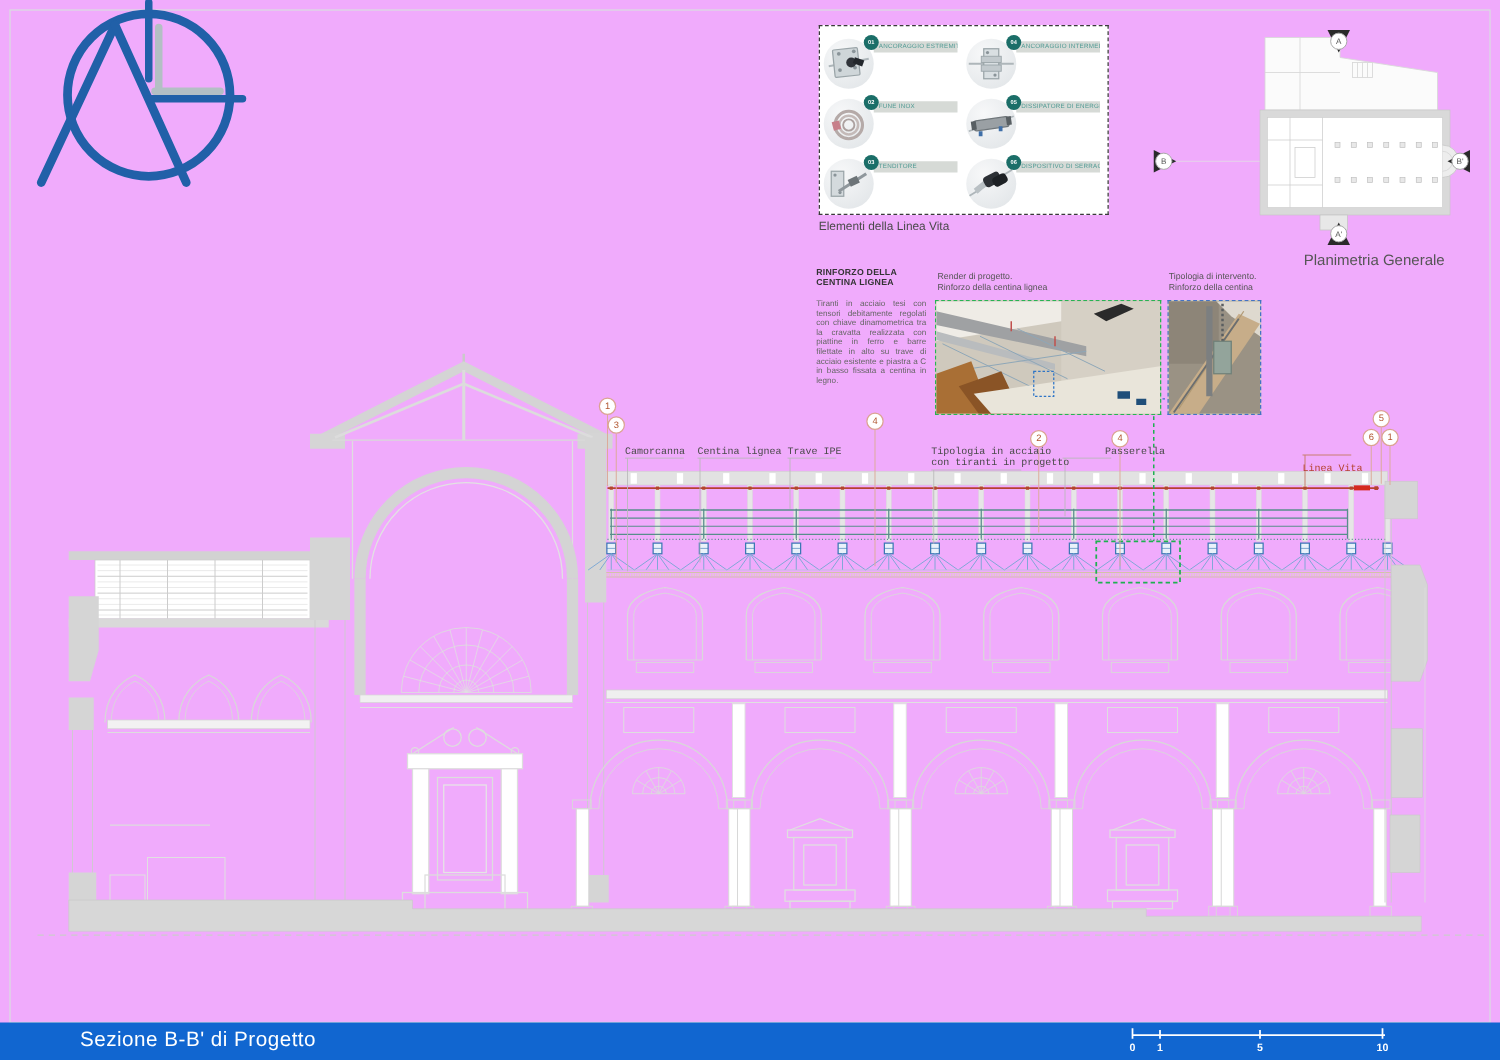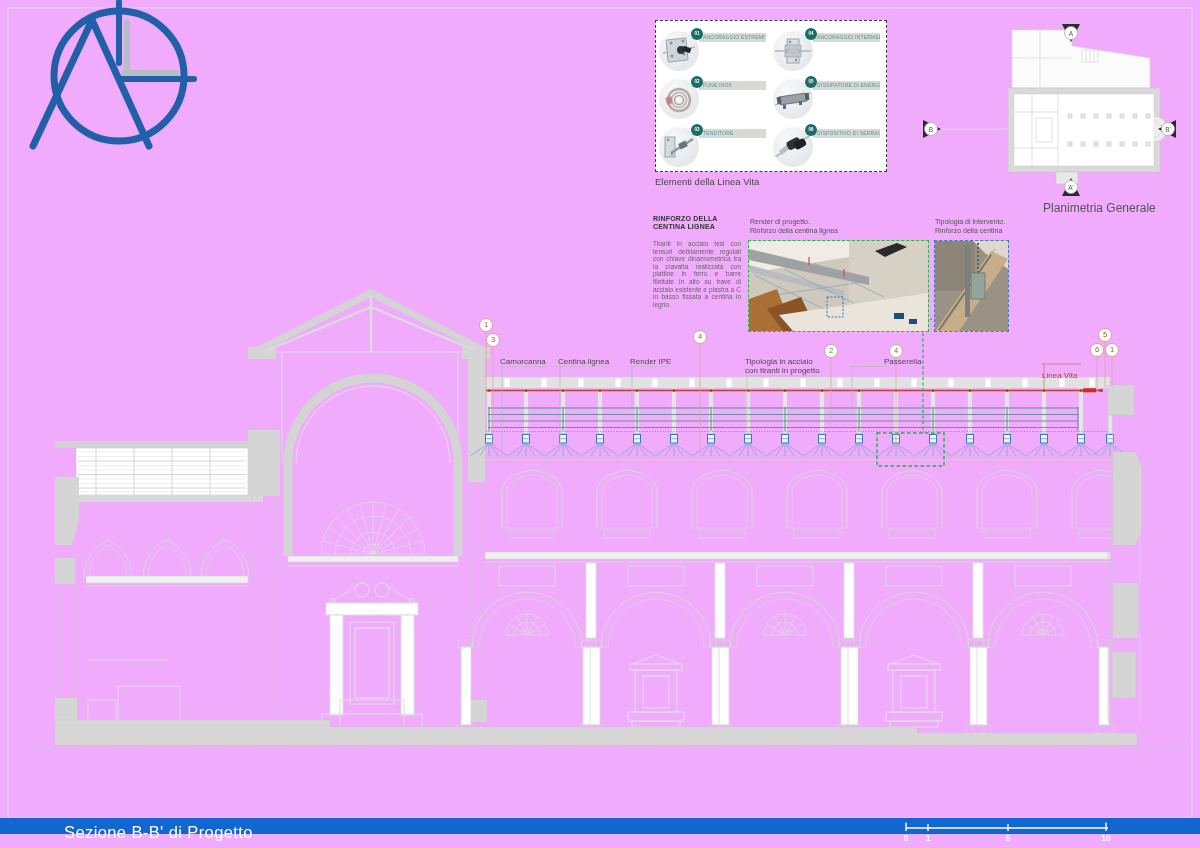--- a/index.html
+++ b/index.html
@@ -23,27 +23,27 @@
   
   #rinforzo{left:653px;top:215px;width:88px;z-index:3;}
   #rinforzo h3{margin:0 0 9px 0;font-size:7px;line-height:8px;color:#333;letter-spacing:.2px;}
   #rinforzo p{margin:0;font-size:6.5px;line-height:7.6px;color:#666;text-align:justify;}
   
   .img-caption{font-size:7px;line-height:9px;color:#555;z-index:3;}
   .img-frame{z-index:3;background:#cfc9bd;}
   .frame-green{border:1.5px dashed #28b353;}
   .frame-blue{border:1.5px dashed #4472c4;}
   
-  .sec-label{font-size:8px;line-height:9px;color:#4a4a4a;z-index:4;white-space:nowrap;}
+  .sec-label{font-size:8px;line-height:9px;color:#4a4a4a;z-index:4;white-space:nowrap;font-family:Liberation Mono, monospace;}
   .sec-label.red{color:#b5432f;margin-top:17px;}
   
   .callout{position:absolute;width:12px;height:12px;border:1px solid #dba392;border-radius:50%;
            background:#fff;color:#b0552f;font-size:7.5px;line-height:12px;text-align:center;z-index:4;}
   
-  #title-bar{left:0;top:818px;width:1200px;height:16px;background:#1166d0;z-index:5;}
+  #title-bar{left:0;top:818px;width:1200px;height:30px;background:#1166d0;z-index:5;}
   #title-bar .bar-title{position:absolute;left:64px;top:5px;font-size:16.5px;color:#fff;letter-spacing:.4px;}
 </style>
 </head>
 <body>
 
 <div id="sheet">
 
 <svg class="abs" style="left:0;top:0;z-index:1" width="1200" height="848" viewBox="0 0 1200 848">
   <defs>
     <g id="post">
@@ -580,21 +580,21 @@
     <line x1="8" y1="86" x2="60" y2="8" stroke="#b09974" stroke-width="1"></line>
     <line x1="4" y1="89" x2="56" y2="14" stroke="#6b6e70" stroke-width="1.5"></line>
     <rect x="30" y="4" width="5" height="72" fill="#7c7f80"></rect>
     <line x1="43" y1="2" x2="43" y2="32" stroke="#5a5e60" stroke-width="2" stroke-dasharray="2,2"></line>
     <rect x="36" y="32" width="14" height="26" fill="#93a49b" stroke="#6f8078"></rect>
   </svg>
 </div>
 
 <div class="abs sec-label" style="left:500px;top:357px">Camorcanna</div>
 <div class="abs sec-label" style="left:558px;top:357px">Centina lignea</div>
-<div class="abs sec-label" style="left:630px;top:357px">Render IPE</div>
+<div class="abs sec-label" style="left:630px;top:357px">Trave IPE</div>
 <div class="abs sec-label" style="left:745px;top:357px">
   <span>Tipologia in acciaio</span><br><span>con tiranti in progetto</span>
 </div>
 <div class="abs sec-label" style="left:884px;top:357px">Passerella</div>
 <div class="abs sec-label red" style="left:1042px;top:354px">Linea Vita</div>
 
 <div class="callout" style="left:479px;top:318px">1</div>
 <div class="callout" style="left:486px;top:333px">3</div>
 <div class="callout" style="left:693px;top:330px">4</div>
 <div class="callout" style="left:824px;top:344px">2</div>

